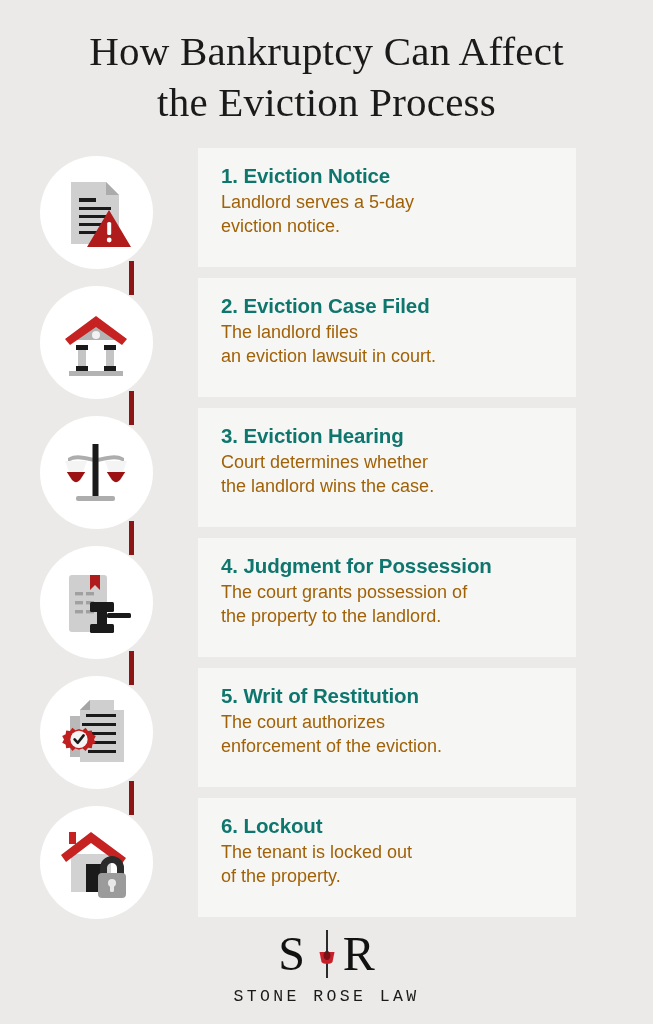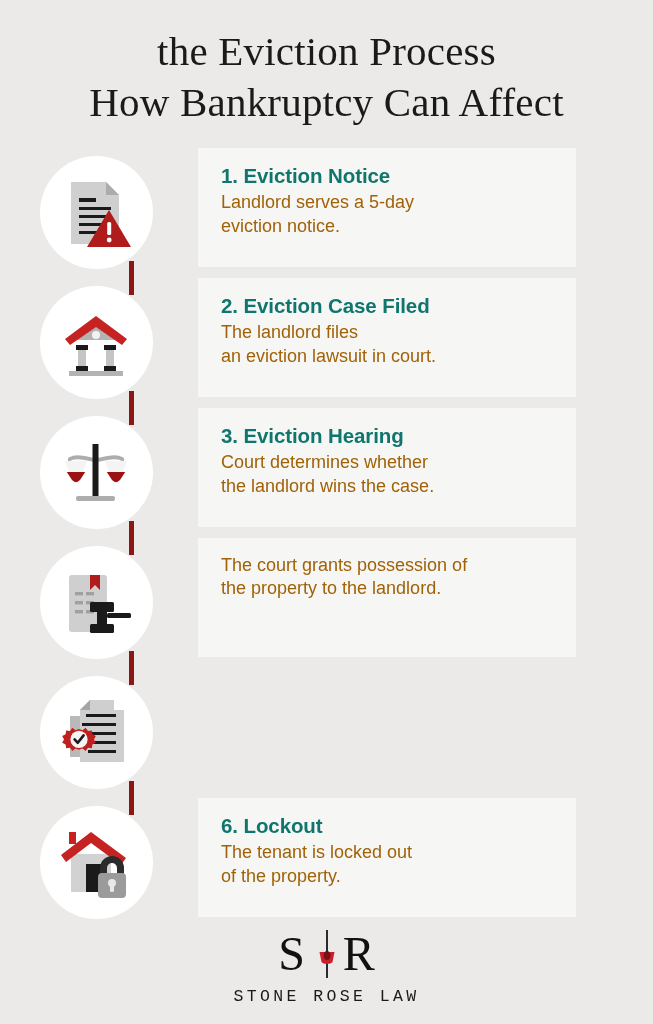--- a/index.html
+++ b/index.html
@@ -142,22 +142,22 @@
     font-size: 16.5px;
     letter-spacing: 3.4px;
     color: #1a1a1a;
     margin-top: 7px;
   }
 </style>
 </head>
 <body>
 
 <h1 class="title">
+  <span class="tline">How Bankruptcy Can Affect</span>
   <span class="tline">the Eviction Process</span>
-  <span class="tline">How Bankruptcy Can Affect</span>
 </h1>
 
 <div class="steps">
 
   <div class="step">
     <div class="connector" style="top:113px;height:34px;"></div>
     <div class="circle-wrap">
       <div class="circle">
         <svg width="74" height="74" viewBox="0 0 74 74">
           <path d="M12 6 H47 L60 19 V68 H12 Z" fill="#cfcfcf"></path>
@@ -241,20 +241,21 @@
           <rect x="17" y="44" width="8" height="3.4" fill="#a0a0a0"></rect>
           <rect x="28" y="44" width="8" height="3.4" fill="#a0a0a0"></rect>
           <rect x="32" y="36" width="24" height="10" rx="1.5" fill="#1a1a1a"></rect>
           <rect x="39" y="44" width="10" height="16" fill="#1a1a1a"></rect>
           <rect x="32" y="58" width="24" height="9" rx="1.5" fill="#1a1a1a"></rect>
           <rect x="49" y="47" width="24" height="5" rx="1.5" fill="#1a1a1a"></rect>
         </svg>
       </div>
     </div>
     <div class="panel">
+      <p class="panel-title">4. Judgment for Possession</p>
       <p class="panel-body">The court grants possession of
 the property to the landlord.</p>
     </div>
   </div>
 
   <div class="step">
     <div class="connector" style="top:113px;height:34px;"></div>
     <div class="circle-wrap">
       <div class="circle">
         <svg width="76" height="74" viewBox="0 0 76 74">
@@ -268,20 +269,25 @@
           <rect x="24" y="45" width="34" height="3" fill="#1a1a1a"></rect>
           <rect x="30" y="54" width="28" height="3" fill="#1a1a1a"></rect>
           <g transform="translate(21,48)">
             <path d="M0 -15 L3.6 -13.8 L6.6 -16.2 L9 -13 L12.8 -13.5 L13.4 -9.7 L16.8 -8 L15 -4.6 L16.8 -1.2 L13.4 0.5 L12.8 4.3 L9 3.8 L6.6 7 L3.6 4.6 L0 5.8 L-3.6 4.6 L-6.6 7 L-9 3.8 L-12.8 4.3 L-13.4 0.5 L-16.8 -1.2 L-15 -4.6 L-16.8 -8 L-13.4 -9.7 L-12.8 -13.5 L-9 -13 L-6.6 -16.2 L-3.6 -13.8 Z" fill="#c01f1f"></path>
             <circle cx="0" cy="-4.6" r="8.6" fill="#f4f4f4"></circle>
             <path d="M-4.4 -4.6 L-1.2 -1.2 L4.6 -8.6" stroke="#1a1a1a" stroke-width="2.6" fill="none" stroke-linecap="round" stroke-linejoin="round"></path>
           </g>
         </svg>
       </div>
     </div>
+    <div class="panel">
+      <p class="panel-title">5. Writ of Restitution</p>
+      <p class="panel-body">The court authorizes
+enforcement of the eviction.</p>
+    </div>
   </div>
 
   <div class="step">
     <div class="circle-wrap">
       <div class="circle">
         <svg width="76" height="74" viewBox="0 0 76 74">
           <rect x="13" y="28" width="40" height="38" fill="#d2d2d2"></rect>
           <path d="M33 6 L68 32 L63 39 L33 17 L8 36 L3 29 Z" fill="#c62222"></path>
           <rect x="11" y="6" width="7" height="12" fill="#c62222"></rect>
           <rect x="28" y="38" width="17" height="28" fill="#1a1a1a"></rect>

